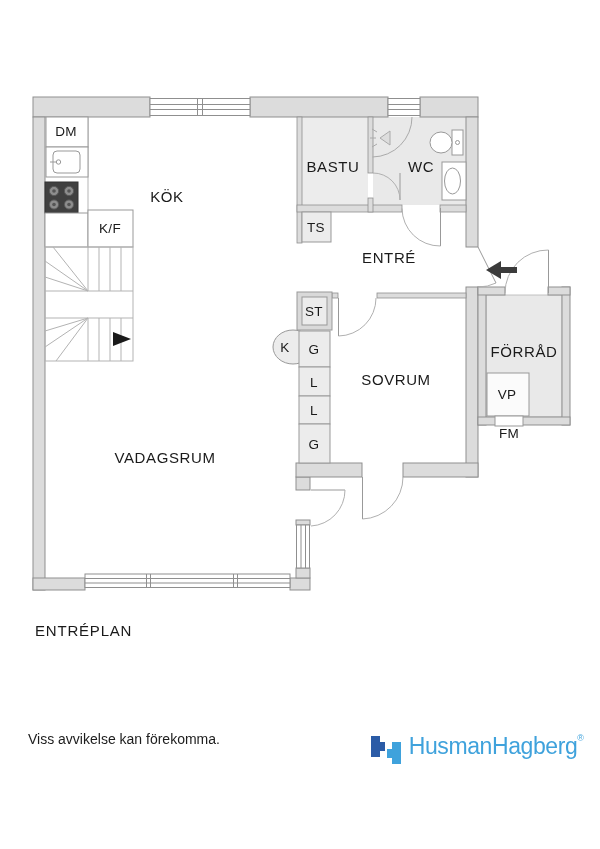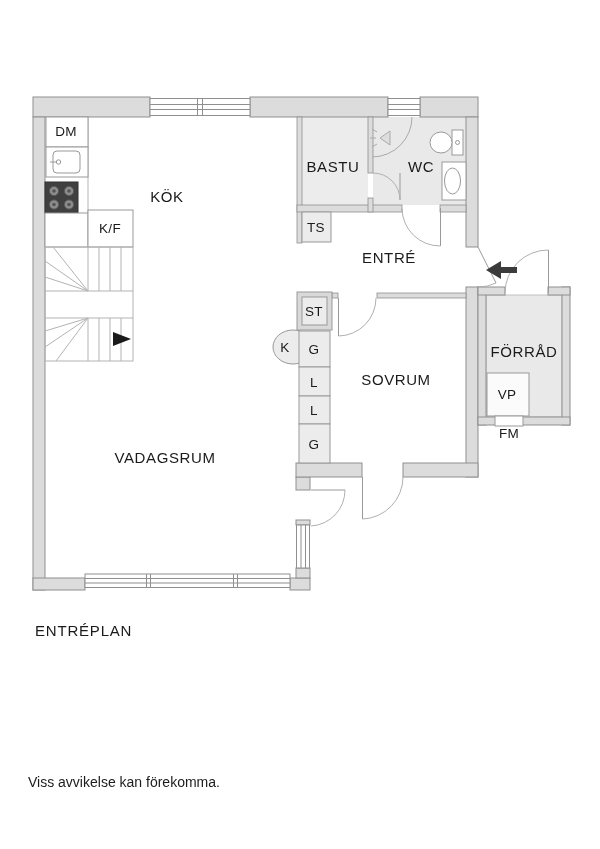--- a/index.html
+++ b/index.html
@@ -3,21 +3,21 @@
 <meta charset="utf-8">
 <style>
   html,body{margin:0;padding:0;background:#ffffff;}
   .page{position:relative;width:600px;height:849px;background:#ffffff;overflow:hidden;
         font-family:"Liberation Sans",sans-serif;}
   svg{display:block;}
   svg text{font-family:"Liberation Sans",sans-serif;fill:#1a1a1a;}
   .room-label{font-size:15px;letter-spacing:0.6px;}
   .small-label{font-size:13.5px;letter-spacing:0.3px;}
   .plan-title{font-size:15px;letter-spacing:0.8px;}
-  .footer{position:absolute;left:28px;top:772px;width:556px;display:flex;
+  .footer{position:absolute;left:28px;top:729px;width:556px;display:flex;
           justify-content:space-between;align-items:flex-start;}
   .disclaimer{font-size:14px;line-height:20px;color:#1c1c1c;}
   .logo{display:flex;align-items:flex-start;margin-top:4px;}
   .logo svg{margin-right:7px;margin-top:2px;}
   .brand{font-size:23px;letter-spacing:-0.4px;color:#3fa2dc;}
   .reg{font-size:9px;color:#3fa2dc;vertical-align:super;line-height:1;margin-top:1px;}
 </style>
 </head>
 <body>
 
@@ -235,15 +235,23 @@
     <text class="small-label" x="509" y="438">FM</text>
   </g>
 
   <text class="plan-title" x="35" y="636" text-anchor="start">ENTRÉPLAN</text>
 </svg>
 
 <div class="footer">
   <div class="disclaimer">
     <div>Viss avvikelse kan förekomma.</div>
   </div>
+  <div class="logo">
+    <svg width="32" height="30" viewBox="0 0 32 30">
+      <path d="M1,1 v21 h9 v-6 h5 v-9 h-5 v-6 z" fill="#2b5ba6"></path>
+      <path d="M31,7 v22 h-9 v-6 h-5 v-9 h5 v-7 z" fill="#3fa2dc"></path>
+    </svg>
+    <span class="brand">HusmanHagberg</span>
+    <span class="reg">®</span>
+  </div>
 </div>
 
 </div>
 
 </body></html>

